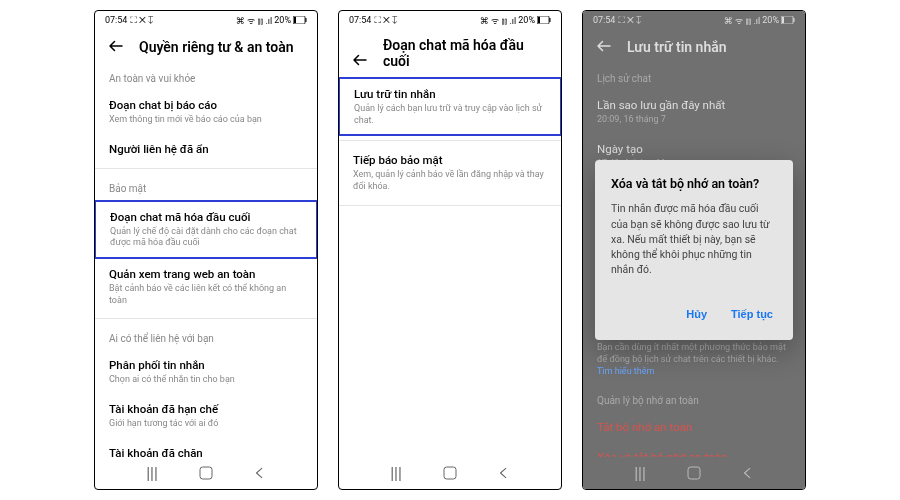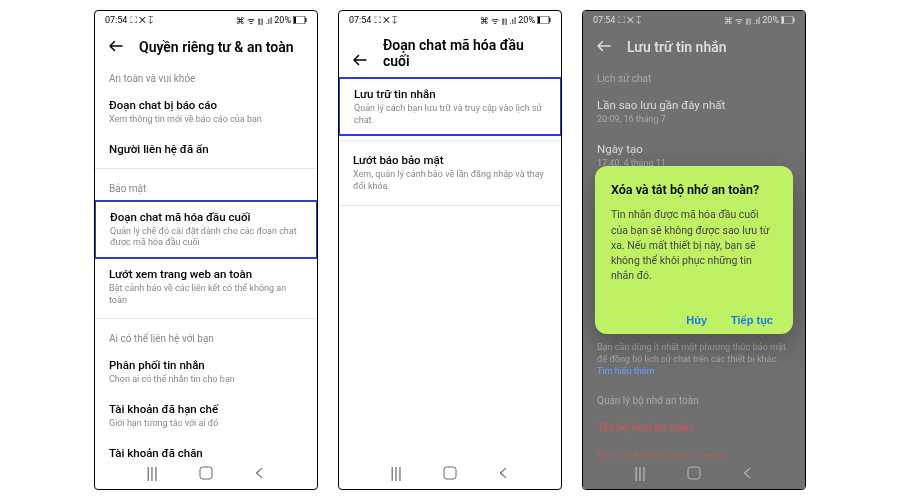--- a/index.html
+++ b/index.html
@@ -121,23 +121,23 @@
     .dialog-backdrop {
       position: absolute;
       top: 0; left: 0; right: 0; bottom: 0;
       z-index: 3;
       display: flex;
       align-items: center;
       justify-content: center;
       padding: 12px;
     }
     .dialog {
-      background: #bef264;
-      border-radius: 12px;
-      padding: 16px 16px 8px;
+      background: #e5e5e5;
+      border-radius: 4px;
+      padding: 16px 16px 20px;
       width: 100%;
       box-shadow: 0 10px 30px rgba(0,0,0,.3);
     }
     .dialog-title {
       font-size: 12.5px;
       font-weight: 600;
       color: #000;
       margin-bottom: 10px;
     }
     .dialog-body {
@@ -200,21 +200,21 @@
       <div class="list-item">
         <div class="item-title">Người liên hệ đã ẩn</div>
       </div>
       <div class="divider"></div>
       <div class="section-label">Bảo mật</div>
       <div class="list-item highlighted">
         <div class="item-title">Đoạn chat mã hóa đầu cuối</div>
         <div class="item-subtitle">Quản lý chế độ cài đặt dành cho các đoạn chat được mã hóa đầu cuối</div>
       </div>
       <div class="list-item">
-        <div class="item-title">Lướt xem trang web an toàn</div>
+        <div class="item-title">Quản xem trang web an toàn</div>
         <div class="item-subtitle">Bật cảnh báo về các liên kết có thể không an toàn</div>
       </div>
       <div class="divider"></div>
       <div class="section-label">Ai có thể liên hệ với bạn</div>
       <div class="list-item">
         <div class="item-title">Phân phối tin nhắn</div>
         <div class="item-subtitle">Chọn ai có thể nhắn tin cho bạn</div>
       </div>
       <div class="list-item">
         <div class="item-title">Tài khoản đã hạn chế</div>
@@ -265,21 +265,21 @@
     </span>
     <span class="header-title">Đoạn chat mã hóa đầu cuối</span>
   </div>
   <div class="content" id="s2-content">
       <div class="list-item highlighted">
         <div class="item-title">Lưu trữ tin nhắn</div>
         <div class="item-subtitle">Quản lý cách bạn lưu trữ và truy cập vào lịch sử chat.</div>
       </div>
       <div class="divider"></div>
       <div class="list-item">
-        <div class="item-title">Lướt báo bảo mật</div>
+        <div class="item-title">Tiếp báo bảo mật</div>
         <div class="item-subtitle">Xem, quản lý cảnh báo về lần đăng nhập và thay đổi khóa.</div>
       </div>
       <div class="divider"></div>
     </div>
   <div class="nav-bar">
     <span class="nav-btn">|||</span>
     <span class="nav-btn">
         <svg width="16" height="16" viewBox="0 0 24 24">
           <rect x="3" y="3" width="18" height="18" rx="4" fill="none" stroke="#666" stroke-width="1.5"></rect>
         </svg>

